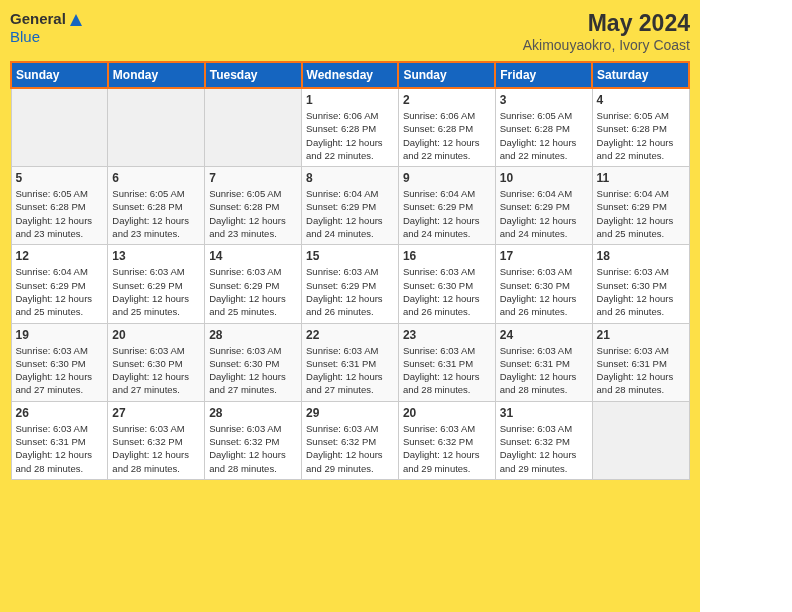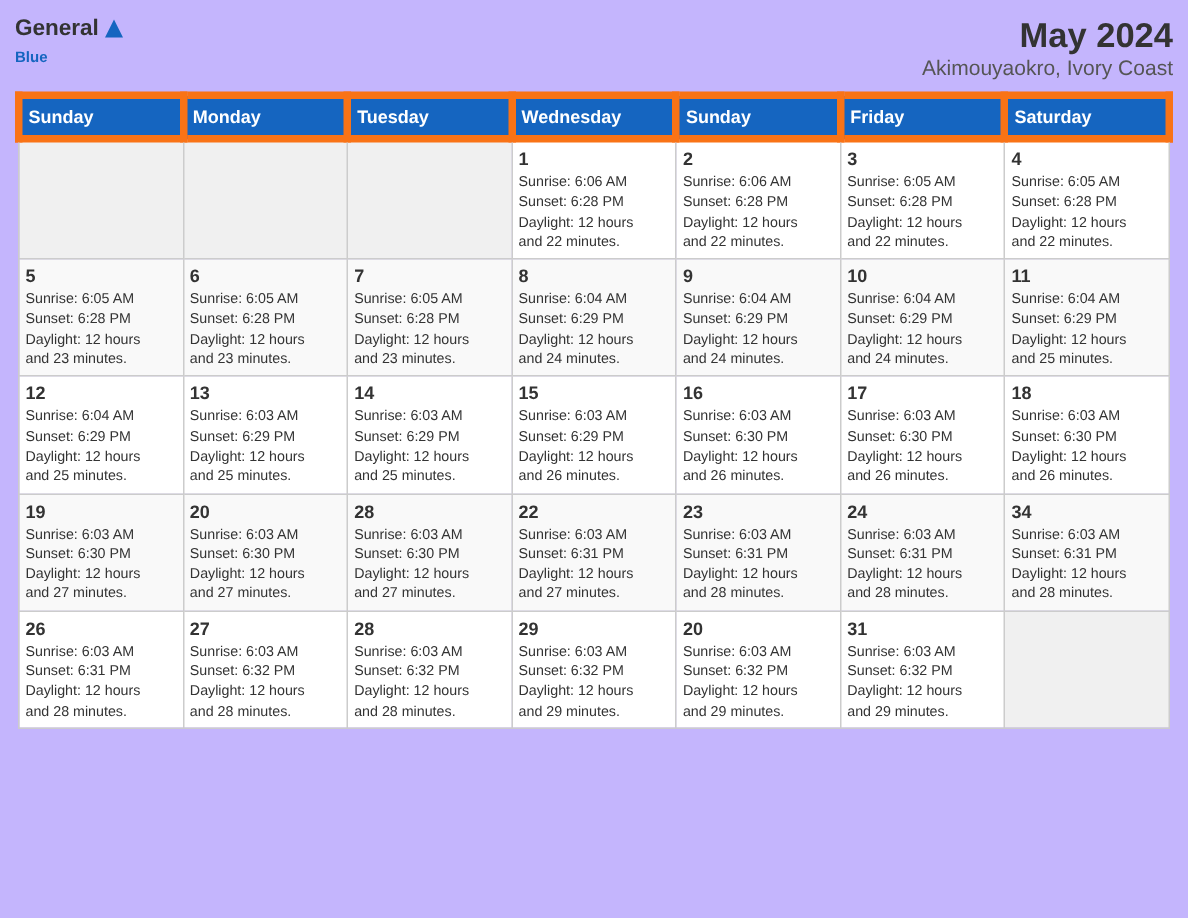--- a/index.html
+++ b/index.html
@@ -3,44 +3,44 @@
   <meta charset="utf-8">
   <style>
     * { box-sizing: border-box; margin: 0; padding: 0; }
     body {
       font-family: Arial, sans-serif;
       background: #fff;
       width: 792px;
       min-height: 612px;
     }
     .page {
-      width: 792px;
+      width: 700px;
       min-height: 612px;
       padding: 10px;
-      background: #c4b5fd;
+      background: #fde047;
     }
     .header {
       display: flex;
       justify-content: space-between;
       align-items: flex-start;
       margin-bottom: 8px;
     }
     .logo {
       display: flex;
       align-items: center;
     }
     .logo-text-general {
       font-size: 15px;
       font-weight: bold;
       color: #333;
       line-height: 1.1;
     }
     .logo-text-blue {
-      font-size: 10px;
-      font-weight: bold;
+      font-size: 15px;
+      font-weight: normal;
       color: #1565c0;
       line-height: 1.1;
     }
     .logo-icon {
       display: inline-block;
       margin-left: 2px;
     }
     .logo-icon svg {
       vertical-align: middle;
     }
@@ -60,21 +60,21 @@
       width: 100%;
       border-collapse: collapse;
     }
     .calendar th {
       background: #1565c0;
       color: #fff;
       font-size: 12px;
       font-weight: bold;
       padding: 5px 4px;
       text-align: left;
-      border: 5px solid #f97316;
+      border: 2px solid #f97316;
     }
     .calendar td {
       border: 1px solid #ccc;
       vertical-align: top;
       padding: 4px;
       width: calc(100% / 7);
       min-height: 80px;
       font-size: 10px;
       color: #333;
       background: #fff;
@@ -239,21 +239,21 @@
           </td>
           <td>
             <span class="day-num">23</span>
             <div class="day-info">Sunrise: 6:03 AM<br>Sunset: 6:31 PM<br>Daylight: 12 hours<br>and 28 minutes.</div>
           </td>
           <td>
             <span class="day-num">24</span>
             <div class="day-info">Sunrise: 6:03 AM<br>Sunset: 6:31 PM<br>Daylight: 12 hours<br>and 28 minutes.</div>
           </td>
           <td>
-            <span class="day-num">34</span>
+            <span class="day-num">21</span>
             <div class="day-info">Sunrise: 6:03 AM<br>Sunset: 6:31 PM<br>Daylight: 12 hours<br>and 28 minutes.</div>
           </td>
         </tr>
         <tr>
           <td>
             <span class="day-num">26</span>
             <div class="day-info">Sunrise: 6:03 AM<br>Sunset: 6:31 PM<br>Daylight: 12 hours<br>and 28 minutes.</div>
           </td>
           <td>
             <span class="day-num">27</span>

